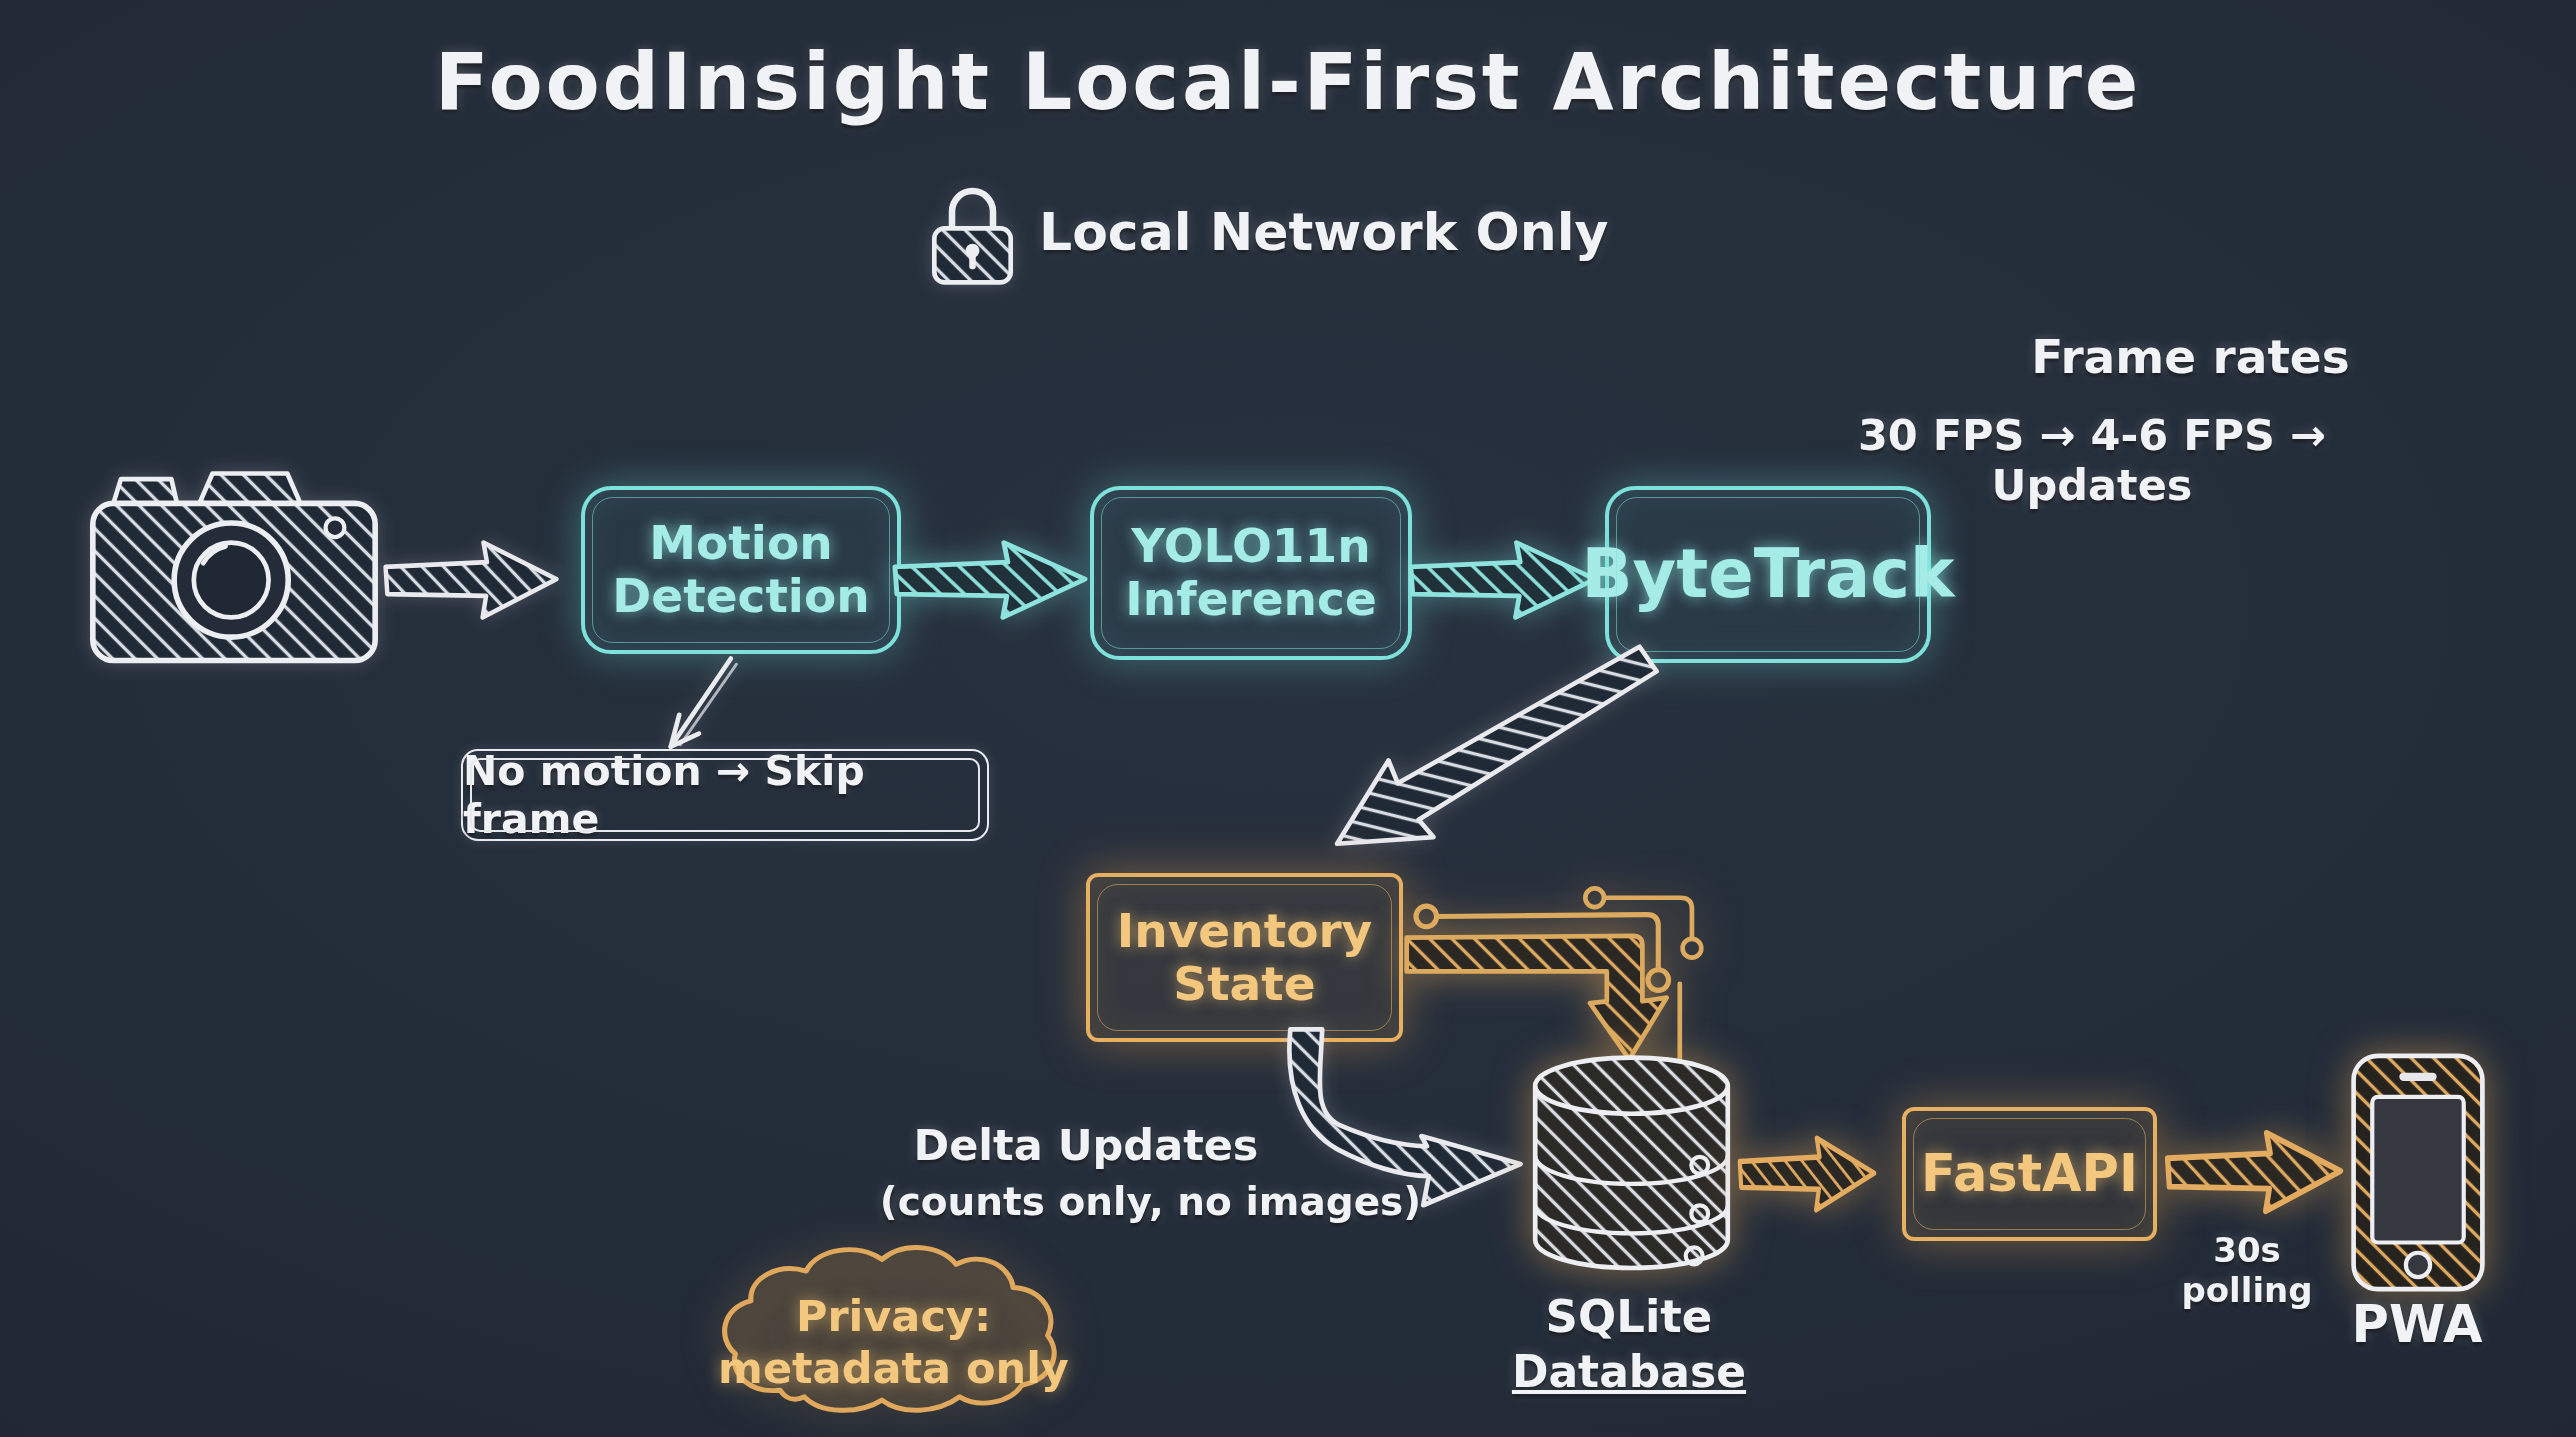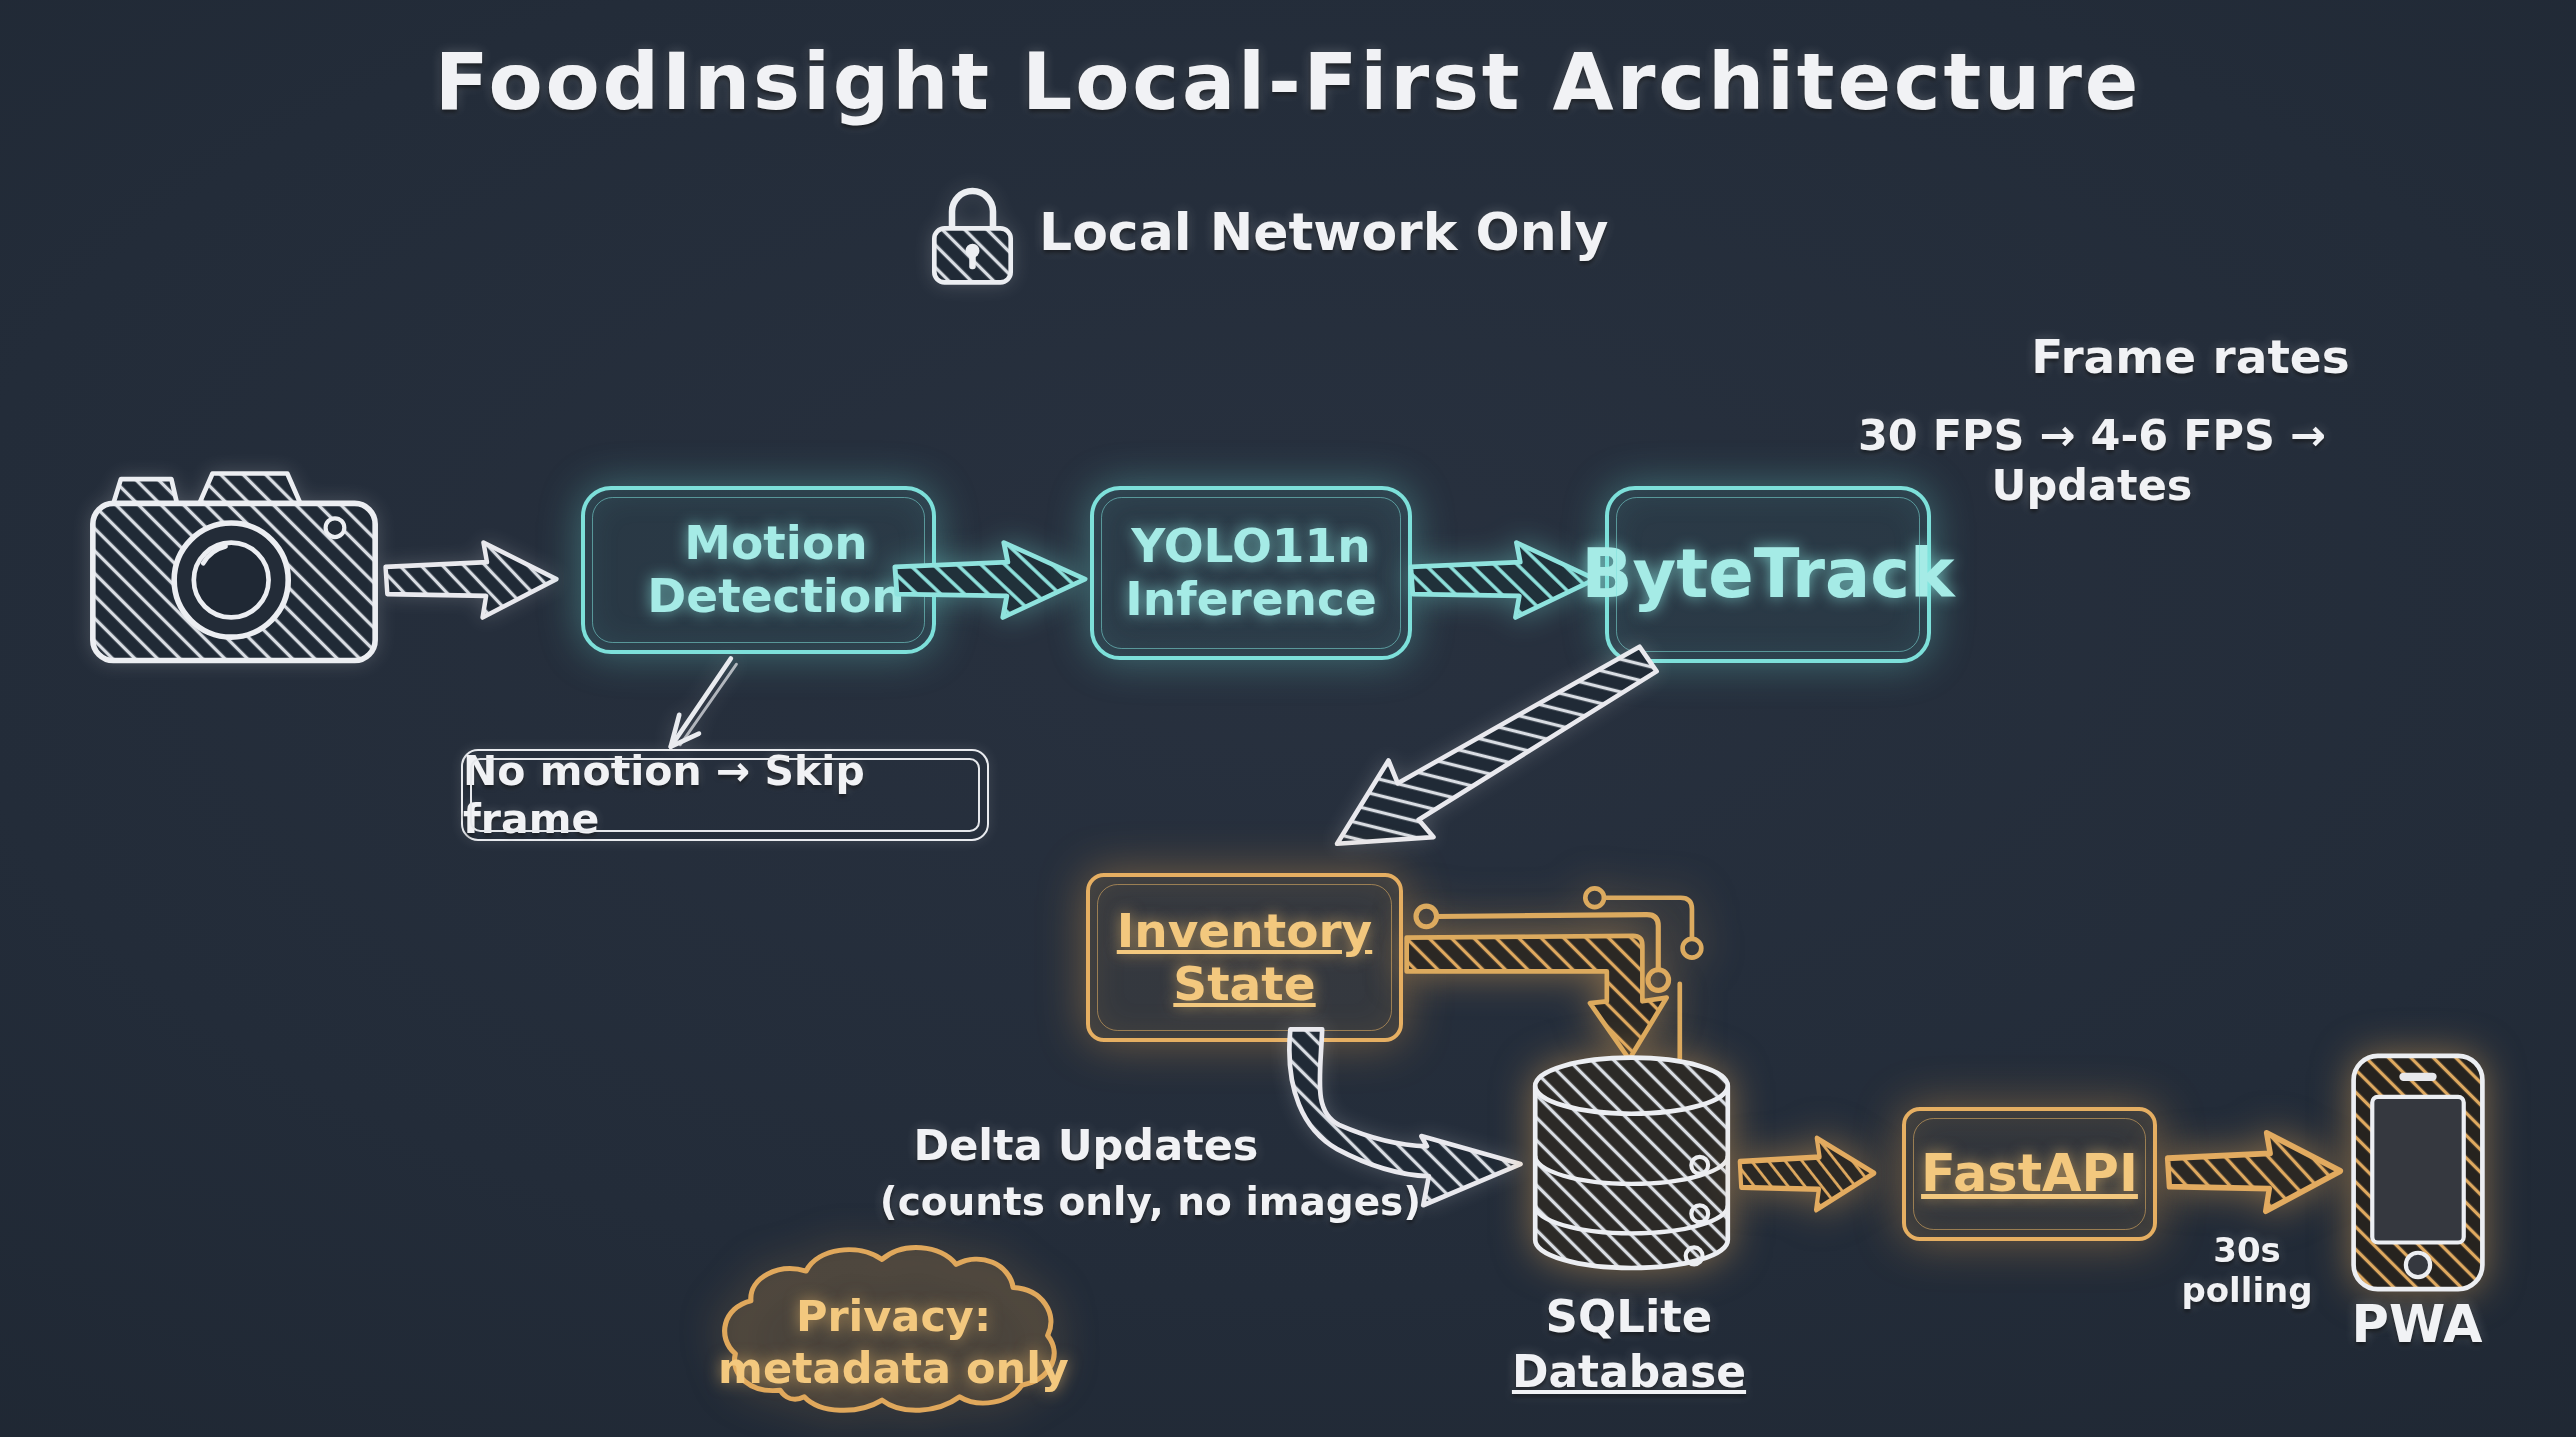--- a/index.html
+++ b/index.html
@@ -16,25 +16,24 @@
   .node{display:flex;flex-direction:column;align-items:center;justify-content:center;line-height:1.12;}
   .node::after{content:"";position:absolute;inset:6.6px;border-radius:20.6px;pointer-events:none;}
   .teal-node{
     border:4.7px solid var(--teal,#7de0da);border-radius:30px;color:var(--teal-text,#a5ebe6);
     background:rgba(125,224,218,.06);
     box-shadow:0 0 41px rgba(110,220,214,.38), inset 0 0 36px rgba(110,220,214,.13);
     text-shadow:0 0 15px rgba(140,235,228,.7);
   }
   .teal-node::after{border:1.9px solid rgba(125,224,218,.55);}
   .orange-node{
-    border:4.7px solid var(--orange,#e6af62);border-radius:18px;color:var(--orange-text,#f3c87e);
+    border:4.7px solid var(--orange,#e6af62);border-radius:12px;color:var(--orange-text,#f3c87e);
     background:rgba(233,175,98,.08);
     box-shadow:0 0 47px rgba(230,165,80,.42), inset 0 0 36px rgba(230,165,80,.15);
     text-shadow:0 0 15px rgba(242,192,110,.65);
-    text-decoration:underline;
   }
   .orange-node::after{border:1.9px solid rgba(233,180,100,.55);}
   .white-box{
     border:2.8px solid #e9ebef;border-radius:17px;color:#f1f2f5;
     display:flex;align-items:center;justify-content:center;
     box-shadow:0 0 13px rgba(255,255,255,.12);
     text-shadow:0 2.8px 4.7px rgba(0,0,0,.55),0 0 9.4px rgba(255,255,255,.2);
   }
   .white-box::after{content:"";position:absolute;inset:6.6px;border:2.8px solid #e6e8ec;border-radius:10.3px;pointer-events:none;}
   .glow-teal{filter:drop-shadow(0 0 15px rgba(120,224,218,.4));}
@@ -87,21 +86,21 @@
     <circle cx="152" cy="122" r="40" fill="#1f2834" stroke="#eceef2" stroke-width="5"></circle>
     <path d="M122,104 A38,38 0 0 1 146,86" fill="none" stroke="#eceef2" stroke-width="5" stroke-linecap="round"></path>
     <circle cx="263" cy="66" r="10" fill="#232c38" stroke="#eceef2" stroke-width="4.5"></circle>
   </svg>
 
   <svg class="abs glow-white" style="left:382px;top:535px;" width="178" height="90" viewBox="0 0 200 96" preserveAspectRatio="none">
     <polygon points="4,34 118,29 114,8 196,47 113,88 117,65 6,63" fill="#202a36"></polygon>
     <polygon points="4,34 118,29 114,8 196,47 113,88 117,65 6,63" fill="url(#hW)" stroke="#e9e9ee" stroke-width="5" stroke-linejoin="round"></polygon>
   </svg>
 
-  <div class="abs node teal-node" style="left:581px;top:486px;width:312px;height:160px;font-size:47px;padding-left:35px;">
+  <div class="abs node teal-node" style="left:581px;top:486px;width:312px;height:160px;font-size:47px;">
     <span>Motion</span>
     <span>Detection</span>
   </div>
 
   <svg class="abs glow-teal" style="left:891px;top:535px;" width="198" height="90" viewBox="0 0 200 96" preserveAspectRatio="none">
     <polygon points="4,34 118,29 114,8 196,47 113,88 117,65 6,63" fill="#20313a"></polygon>
     <polygon points="4,34 118,29 114,8 196,47 113,88 117,65 6,63" fill="url(#hT)" stroke="#8fe3de" stroke-width="5" stroke-linejoin="round"></polygon>
   </svg>
 
   <div class="abs node teal-node" style="left:1090px;top:486px;width:314px;height:166px;font-size:47px;">

